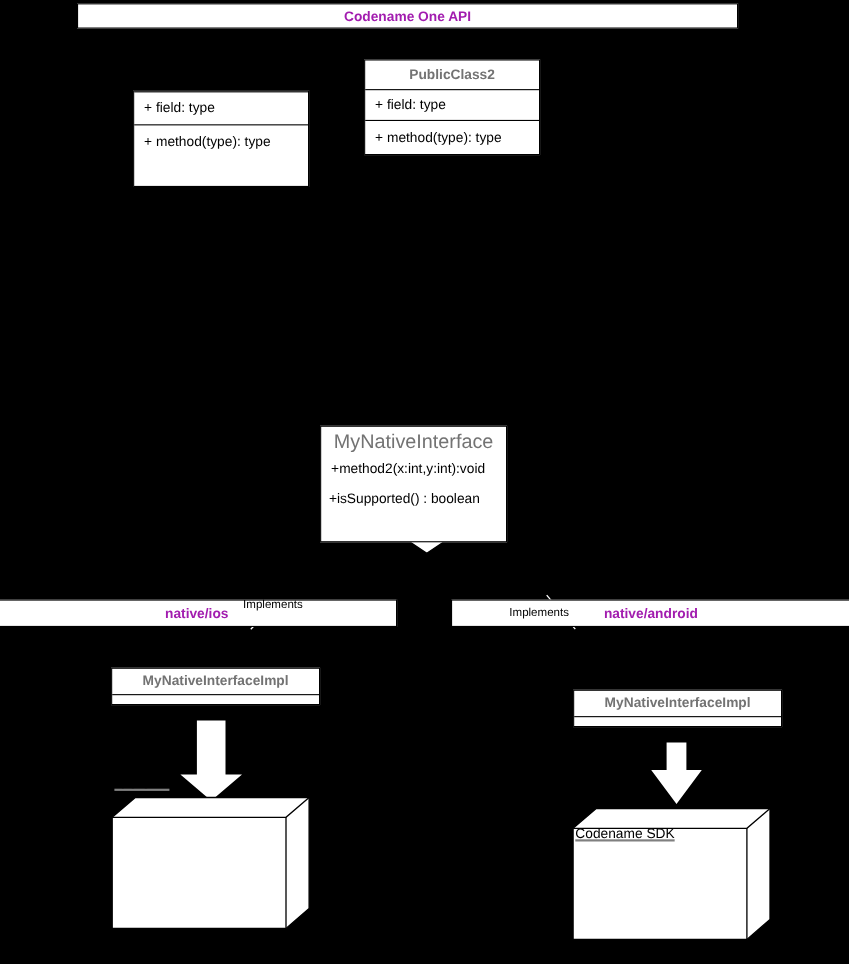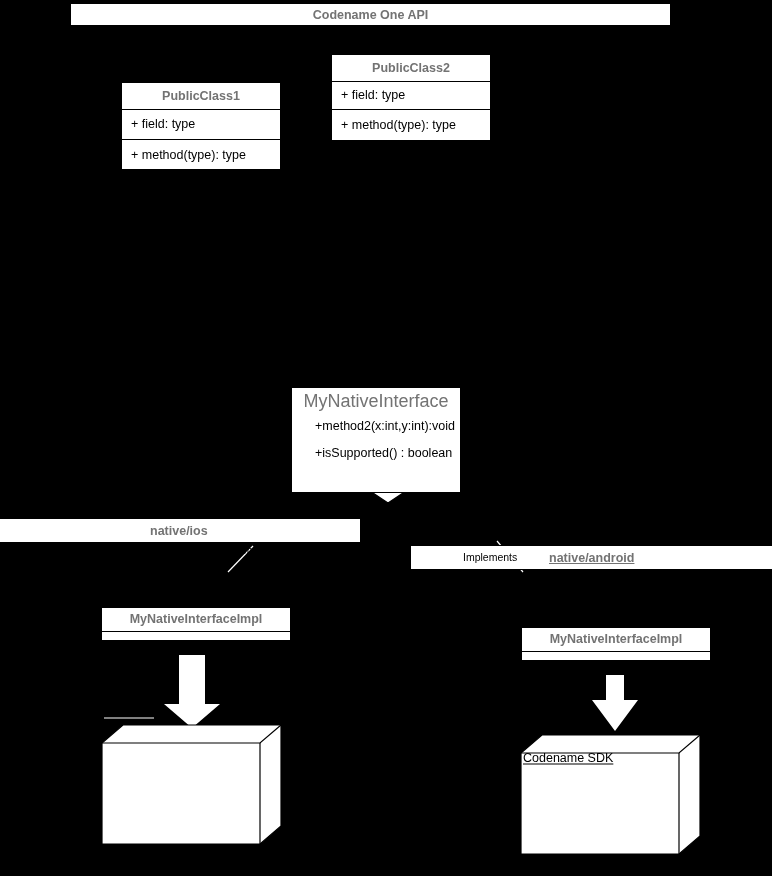--- a/index.html
+++ b/index.html
@@ -67,21 +67,21 @@
   .bar {
     position: absolute;
     background: #ffffff;
     border: 1px solid #000000;
     box-sizing: border-box;
     display: flex;
     align-items: center;
     justify-content: center;
     font-size: 12.5px;
     font-weight: bold;
-    color: #737373;
+    color: #a21caf;
   }
   .bar.left-open  { border-left: none; }
   .bar.right-open { border-right: none; }
 
   
   .conn-label {
     position: absolute;
     font-size: 10.5px;
     font-weight: normal;
     color: #000000;
@@ -136,44 +136,43 @@
       <polyline points="521,753 679,753 700,735" fill="none" stroke="#000000" stroke-width="1.2"></polyline>
       <line x1="679" y1="753" x2="679" y2="854" stroke="#000000" stroke-width="1.2"></line>
     </g>
   </svg>
 
   <div class="bar" style="left:70px; top:3px; width:601px; height:23px;">
     <span>Codename One API</span>
   </div>
 
   <div class="uml-box" style="left:121px; top:82px; width:160px; height:88px;">
-    <div class="uml-title" style="height:26px;">PublicClass1</div>
     <div class="uml-row uml-sep" style="height:30px;">+ field: type</div>
     <div class="uml-row uml-sep" style="height:31px;">+ method(type): type</div>
   </div>
 
   <div class="uml-box" style="left:331px; top:54px; width:160px; height:87px;">
     <div class="uml-title" style="height:26px;">PublicClass2</div>
     <div class="uml-row uml-sep" style="height:28px;">+ field: type</div>
     <div class="uml-row uml-sep" style="height:32px;">+ method(type): type</div>
   </div>
 
   <div class="uml-box" style="left:291px; top:387px; width:170px; height:106px;">
     <div class="uml-title plain" style="height:25px;">MyNativeInterface</div>
-    <div class="uml-row" style="height:27px; padding-left:23px;text-align:center;">+method2(x:int,y:int):void</div>
-    <div class="uml-row" style="height:27px; padding-left:7px;margin-left:16px;">+isSupported() : boolean</div>
+    <div class="uml-row" style="height:27px; padding-left:9px;text-align:center;">+method2(x:int,y:int):void</div>
+    <div class="uml-row" style="height:27px; padding-left:7px;">+isSupported() : boolean</div>
   </div>
 
-  <div class="bar left-open" style="left:0px; top:518px; width:361px; height:25px; justify-content:flex-start;">
+  <div class="bar left-open" style="left:0px; top:545px; width:361px; height:25px; justify-content:flex-start;">
     <span style="margin-left:150px;">native/ios</span>
   </div>
   <div class="conn-label" style="left:221px; top:545px;">Implements</div>
 
   <div class="bar right-open" style="left:410px; top:545px; width:362px; height:25px; justify-content:flex-start;">
-    <span style="margin-left:138px;text-decoration:underline;">native/android</span>
+    <span style="margin-left:138px;">native/android</span>
   </div>
   <div class="conn-label" style="left:463px; top:552px;">Implements</div>
 
   <div class="uml-box" style="left:101px; top:607px; width:190px; height:34px;">
     <div class="uml-title" style="height:23px;">MyNativeInterfaceImpl</div>
     <div class="uml-row empty uml-sep" style="height:10px;"></div>
   </div>
 
   <div class="uml-box" style="left:521px; top:627px; width:190px; height:34px;">
     <div class="uml-title" style="height:23px;">MyNativeInterfaceImpl</div>

